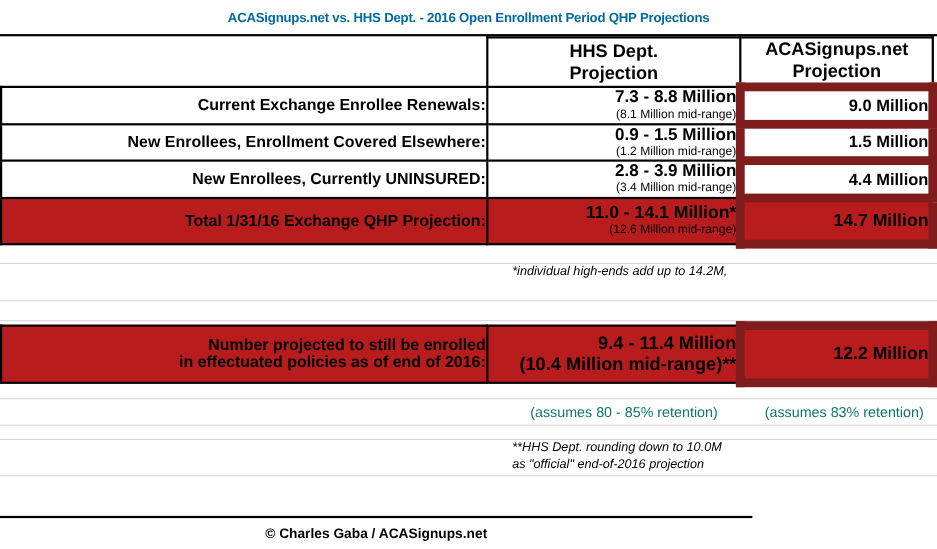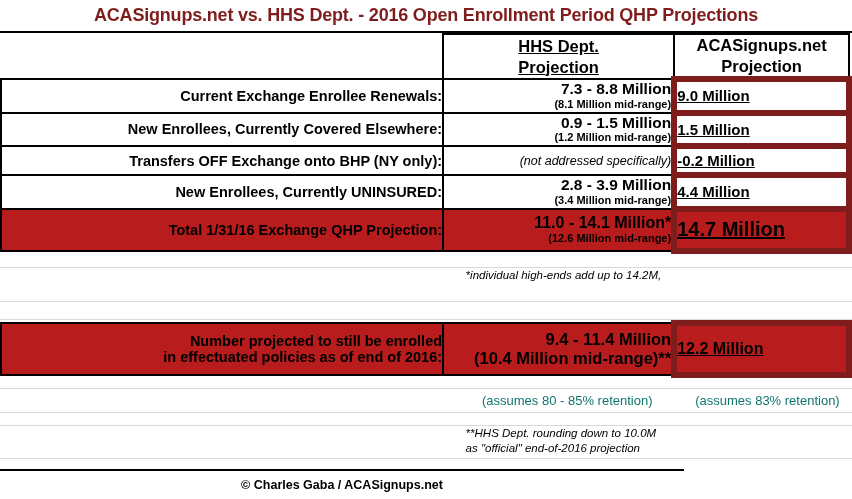--- a/index.html
+++ b/index.html
@@ -17,37 +17,37 @@
     overflow: hidden;
   }
   .title-row {
     height: 33px;
     border-bottom: 2px solid #000;
     display: flex;
     align-items: center;
     justify-content: center;
   }
   .title-text {
-    font-size: 18px;
-    font-weight: bold;
-    color: #7f1d1d;
+    font-size: 12px;
+    font-weight: bold;
+    color: #0369a1;
     letter-spacing: -0.2px;
     white-space: nowrap;
   }
   table.main {
     border-collapse: collapse;
     width: 852px;
     table-layout: fixed;
   }
   table.main td {
     padding: 0;
     vertical-align: middle;
   }
   .c1 { width: 440px; }
-  .c2 { width: 230px; text-decoration: underline; }
+  .c2 { width: 230px; }
   .c3 { width: 174px; margin-top: 16px; }
 
   
   .hdr {
     height: 45px;
     text-align: center;
     font-weight: bold;
     font-size: 16.5px;
     line-height: 1.22;
     border: 2px solid #000;
@@ -60,33 +60,32 @@
     font-weight: bold;
     font-size: 14.5px;
     padding-right: 9px;
     border: 2px solid #000;
   }
   .row-mid {
     text-align: right;
     border: 2px solid #000;
   }
   .row-right {
-    text-align: left;
+    text-align: right;
     font-weight: bold;
     font-size: 15px;
-    border: 6px solid #7f1d1d;
-    text-decoration: underline;
+    border: 8px solid #7f1d1d;
   }
   .big {
     font-weight: bold;
     font-size: 15.5px;
     line-height: 1.15;
   }
   .small {
-    font-weight: bold;
+    font-weight: normal;
     font-size: 11px;
     line-height: 1.25;
   }
   .ital {
     font-style: italic;
     font-size: 12.5px;
     font-weight: normal;
   }
   tr.data-row { height: 24px; }
   tr.total-row { height: 42px; }
@@ -163,52 +162,45 @@
       <tr class="data-row">
         <td class="row-label">Current Exchange Enrollee Renewals:</td>
         <td class="row-mid">
           <div class="big">7.3 - 8.8 Million</div>
           <div class="small">(8.1 Million mid-range)</div>
         </td>
         <td class="row-right">9.0 Million</td>
       </tr>
 
       <tr class="data-row">
-        <td class="row-label">New Enrollees, Currently Covered Elsewhere:</td>
+        <td class="row-label">New Enrollees, Enrollment Covered Elsewhere:</td>
         <td class="row-mid">
           <div class="big">0.9 - 1.5 Million</div>
           <div class="small">(1.2 Million mid-range)</div>
         </td>
         <td class="row-right">1.5 Million</td>
       </tr>
 
-      <tr style="height:29px">
-        <td class="row-label">Transfers OFF Exchange onto BHP (NY only):</td>
-        <td class="row-mid">
-          <div class="ital">(not addressed specifically)</div>
-        </td>
-        <td class="row-right">-0.2 Million</td>
-      </tr>
 
       <tr class="data-row">
         <td class="row-label">New Enrollees, Currently UNINSURED:</td>
         <td class="row-mid">
           <div class="big">2.8 - 3.9 Million</div>
           <div class="small">(3.4 Million mid-range)</div>
         </td>
         <td class="row-right">4.4 Million</td>
       </tr>
 
       <tr class="total-row">
         <td class="row-label yellow">Total 1/31/16 Exchange QHP Projection:</td>
         <td class="row-mid yellow">
           <div class="big" style="font-size:16px">11.0 - 14.1 Million*</div>
           <div class="small">(12.6 Million mid-range)</div>
         </td>
-        <td class="row-right yellow" style="font-size:20px">14.7 Million</td>
+        <td class="row-right yellow" style="font-size:16px">14.7 Million</td>
       </tr>
     </tbody>
   </table>
 
   <div class="spacer-block">
     <div class="note-row grid-line" style="height:14px">
       <div class="note-cell-left"></div>
       <div class="note-cell-mid"></div>
       <div class="note-cell-right"></div>
     </div>

